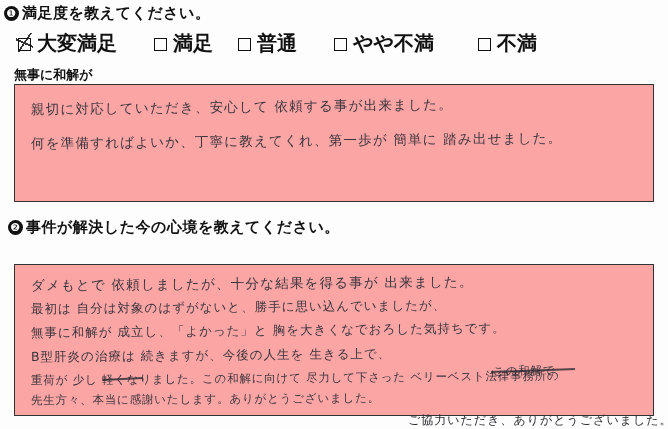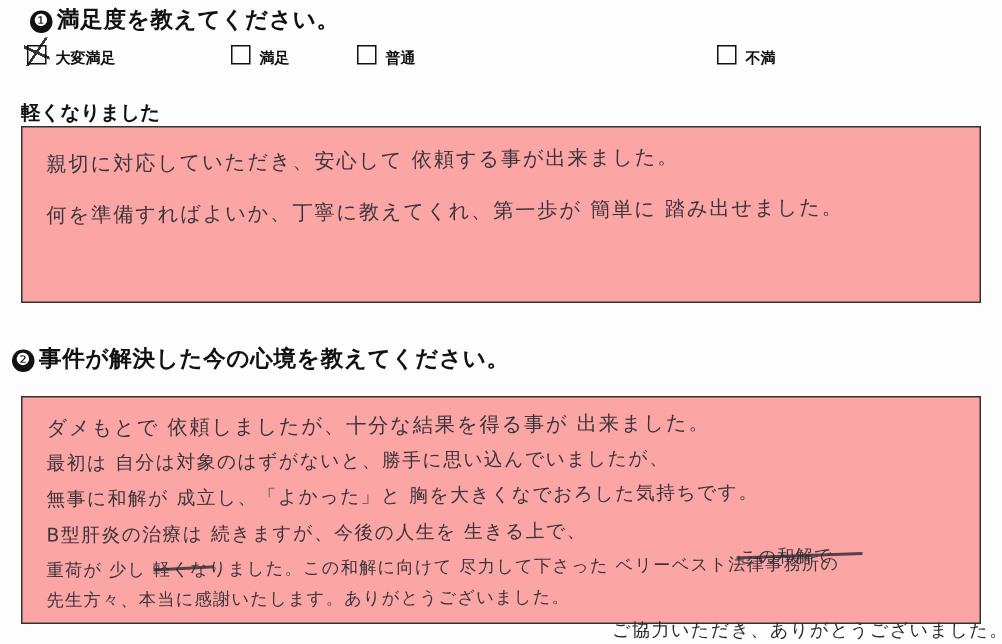--- a/index.html
+++ b/index.html
@@ -46,21 +46,21 @@
   .choices {
     position: absolute;
     top: 30px;
     left: 10px;
     width: 650px;
     height: 24px;
   }
   .choice {
     position: absolute;
     top: 0;
-    font-size: 10px;
+    font-size: 20px;
     font-weight: bold;
     color: #111;
     white-space: nowrap;
   }
   .cbox {
     display: inline-block;
     width: 11px;
     height: 11px;
     border: 1.6px solid #111;
     margin-right: 6px;
@@ -127,47 +127,50 @@
     color: #2b2b33;
     letter-spacing: 1px;
     white-space: nowrap;
   }
 </style>
 </head>
 <body>
 
 <div id="sheet">
 
-  <div class="q-line" style="top:4px; left:20px;">
+  <div class="q-line" style="top:4px; left:4px;">
     <span class="q-num">❶</span><span>満足度を教えてください。</span>
   </div>
 
   <div class="choices">
     <label class="choice" style="left:8px;">
       <span class="cbox checked"></span><span>大変満足</span>
     </label>
     <label class="choice" style="left:144px;">
       <span class="cbox"></span><span>満足</span>
     </label>
     <label class="choice" style="left:228px;">
       <span class="cbox"></span><span>普通</span>
     </label>
+    <label class="choice" style="left:324px;">
+      <span class="cbox"></span><span>やや不満</span>
+    </label>
     <label class="choice" style="left:452px;margin-left:16px;">
       <span class="cbox"></span><span>不満</span>
     </label>
   </div>
 
-  <div class="sec-label" style="top:66px; left:14px;">軽くなりました</div>
+  <div class="sec-label" style="top:66px; left:14px;">無事に和解が</div>
 
   <div class="ansbox" style="top:84px; left:14px; width:638px; height:116px;">
     <div class="hw" style="top:16px; left:16px; transform:rotate(-0.7deg);">親切に対応していただき、安心して 依頼する事が出来ました。</div>
     <div class="hw" style="top:50px; left:16px; transform:rotate(-0.6deg);">何を準備すればよいか、丁寧に教えてくれ、第一歩が 簡単に 踏み出せました。</div>
   </div>
 
-  <div class="q-line" style="top:230px; left:8px;">
+  <div class="q-line" style="top:218px; left:8px;">
     <span class="q-num">❷</span><span>事件が解決した今の心境を教えてください。</span>
   </div>
 
   <div class="ansbox" style="top:264px; left:14px; width:638px; height:150px;">
     <div class="hw" style="top:12px; left:16px; transform:rotate(-0.5deg);">ダメもとで 依頼しましたが、十分な結果を得る事が 出来ました。</div>
     <div class="hw small" style="top:36px; left:16px; transform:rotate(-0.5deg);">最初は 自分は対象のはずがないと、勝手に思い込んでいましたが、</div>
     <div class="hw small" style="top:60px; left:16px; transform:rotate(-0.6deg);">無事に和解が 成立し、「よかった」と 胸を大きくなでおろした気持ちです。</div>
     <div class="hw small" style="top:84px; left:16px; transform:rotate(-0.5deg);">B型肝炎の治療は 続きますが、今後の人生を 生きる上で、</div>
     <div class="hw tiny" style="top:99px; left:478px; transform:rotate(-1deg);">この和解で</div>
     <div class="strike" style="top:106px; left:476px; width:84px; transform:rotate(-2deg);"></div>

